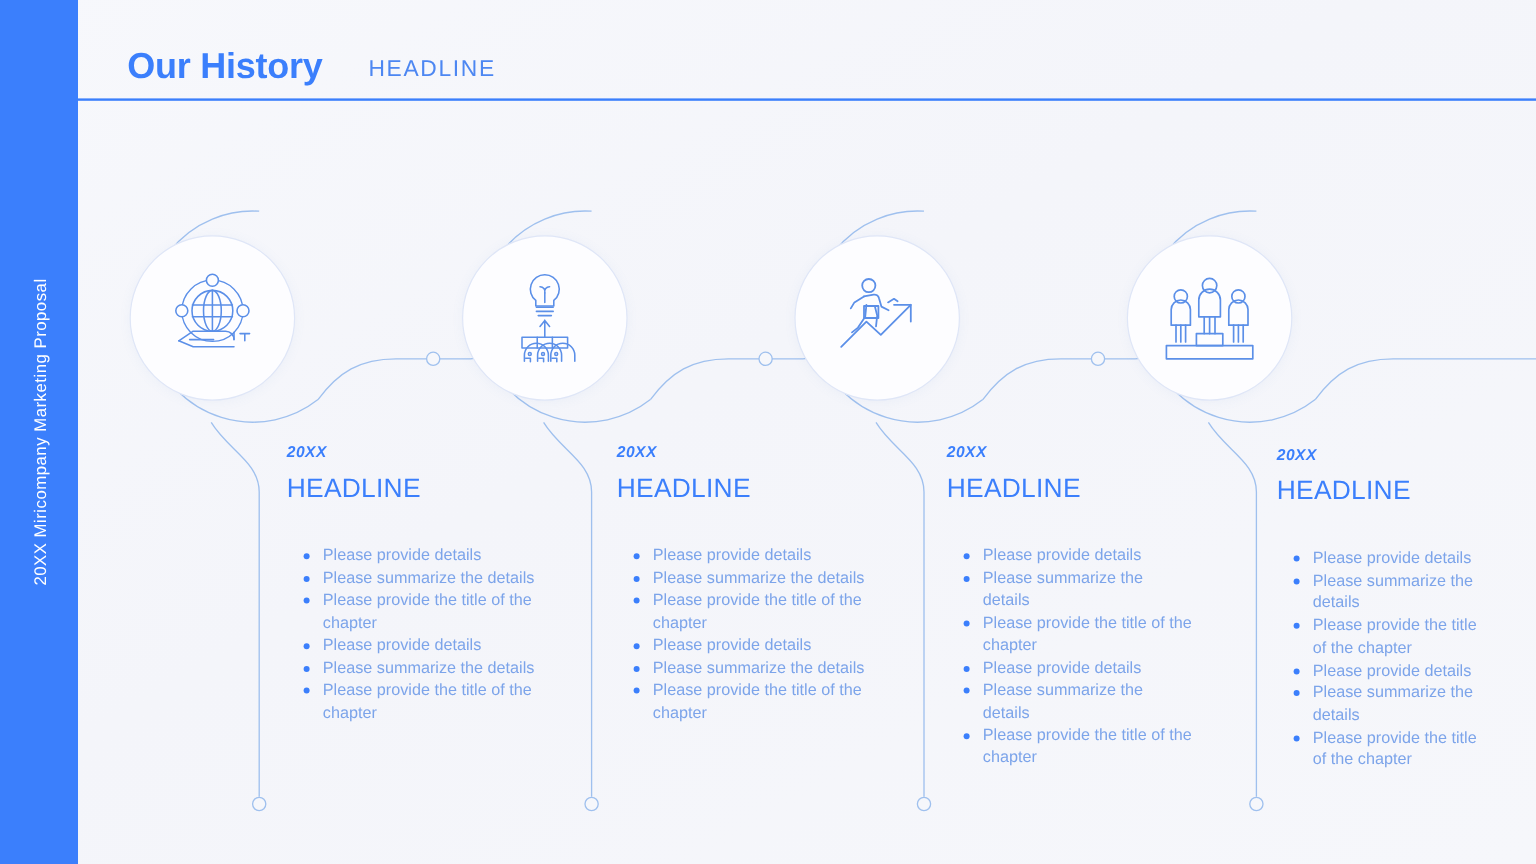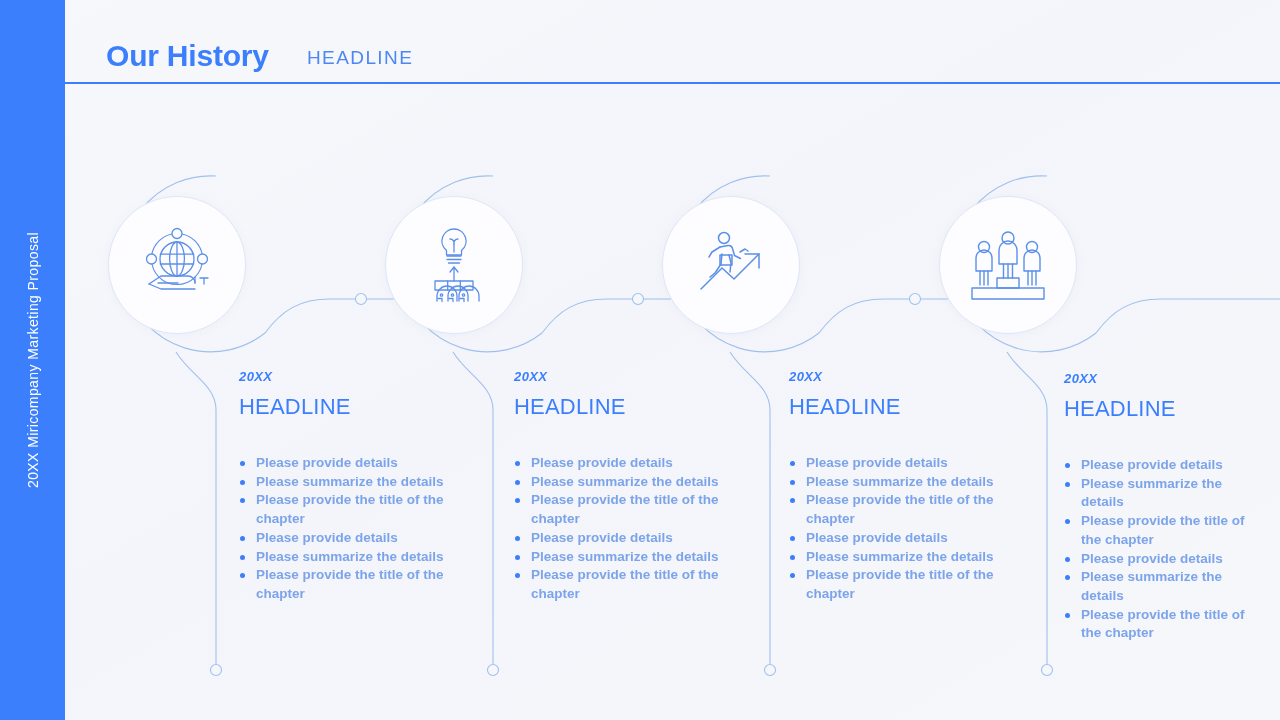--- a/index.html
+++ b/index.html
@@ -127,23 +127,22 @@
   .col-headline {
     font-size: 22px;
     font-weight: normal;
     color: #3b7ffc;
     letter-spacing: 0.2px;
     line-height: 1;
     margin-bottom: 36px;
   }
   .col-list {
     list-style: none;
-    margin: 0;
+    margin: 13px;
     padding: 0;
-    font-weight: bold;
   }
   .col-list li {
     position: relative;
     padding-left: 17px;
     font-size: 13.5px;
     line-height: 18.7px;
     color: #7ca4ea;
     margin-bottom: 0;
   }
   .col-list li::before {

